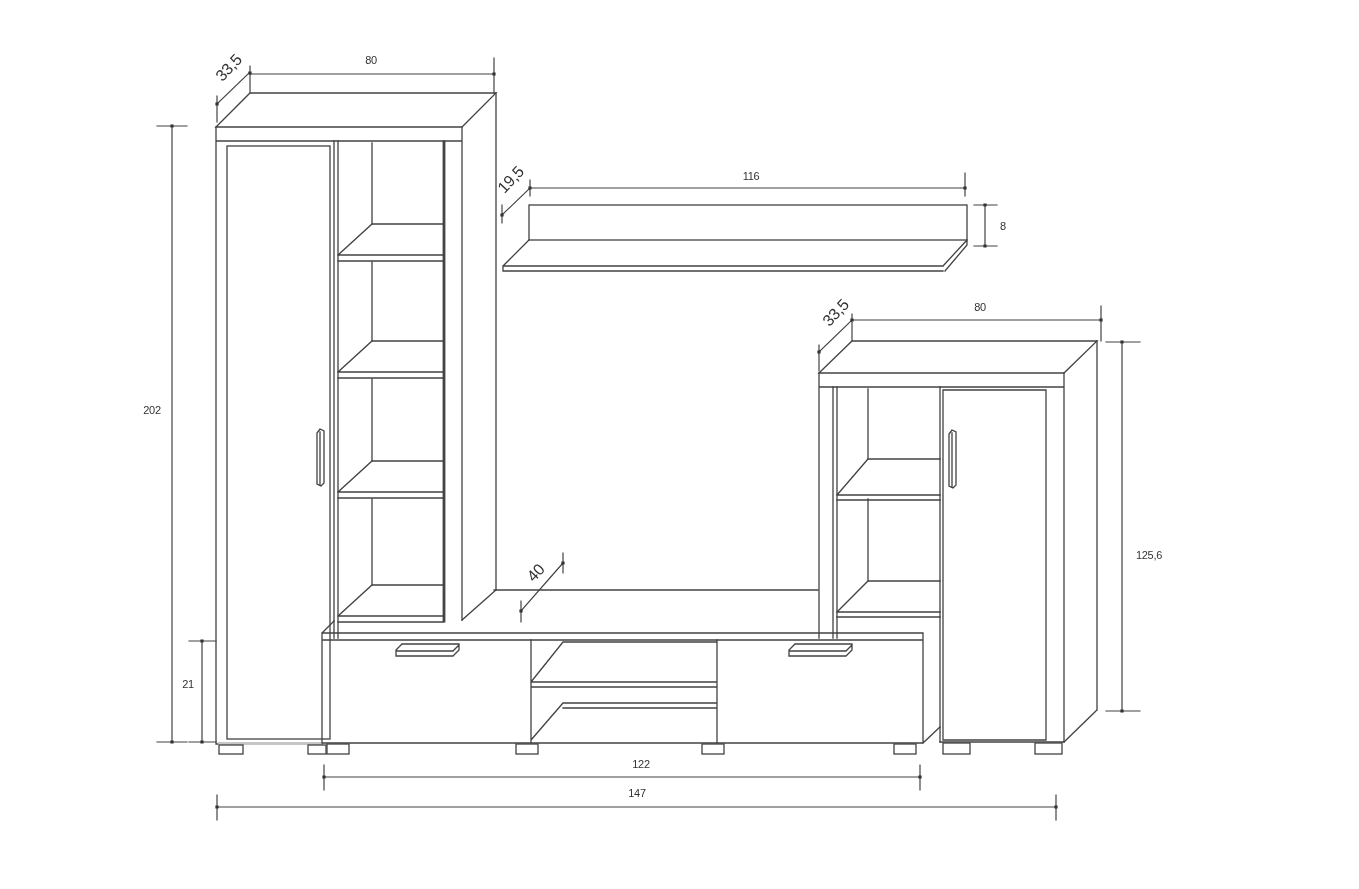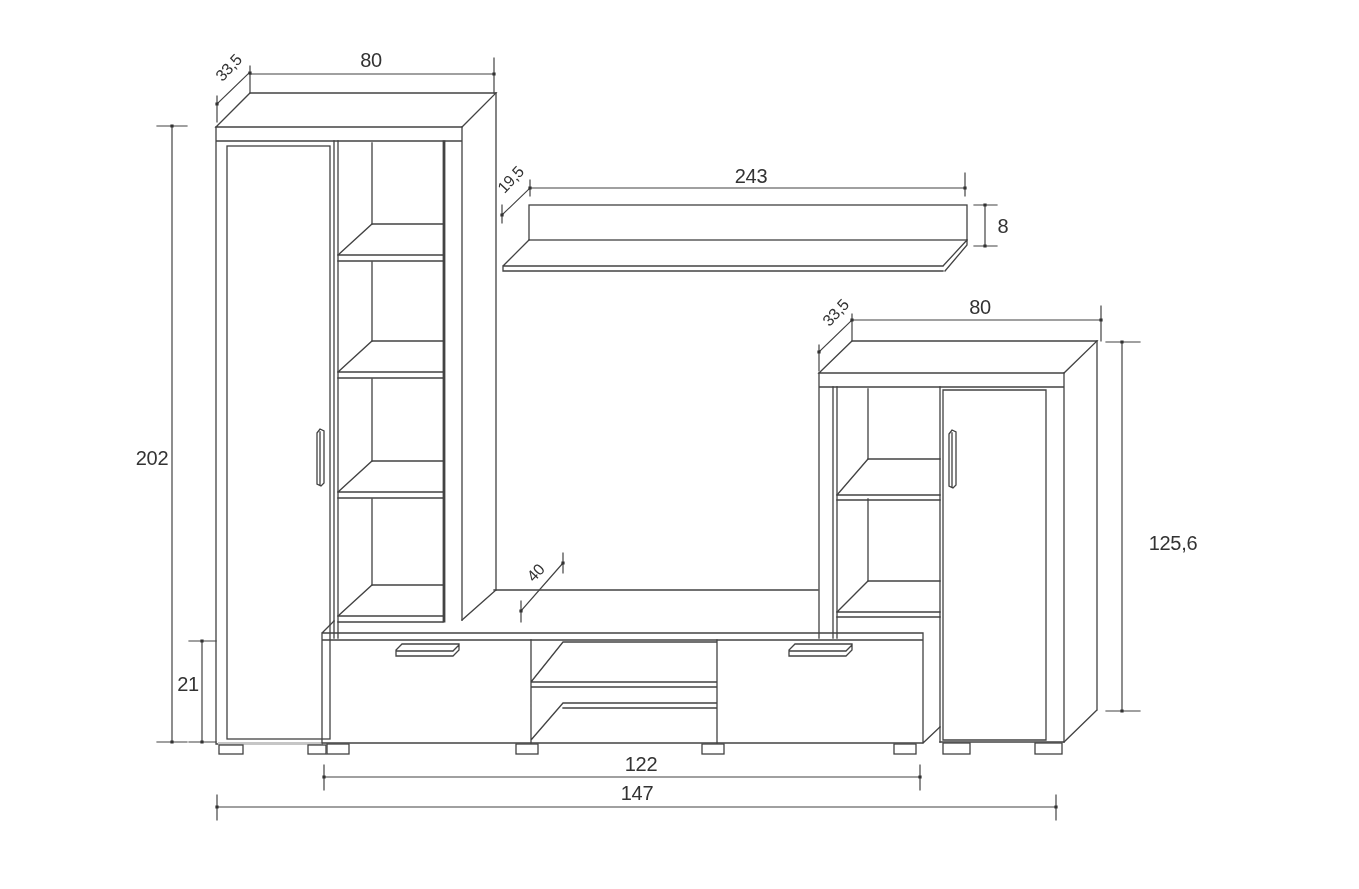--- a/index.html
+++ b/index.html
@@ -7,21 +7,21 @@
     position:relative;
     width:1359px;height:889px;
     background:#ffffff;
     font-family:"Liberation Sans", sans-serif;
     overflow:hidden;
   }
   .canvas svg{position:absolute;left:0;top:0;}
   .dim-label{
     position:absolute;
     transform:translate(-50%,-50%);
-    font-size:20px;
+    font-size:11px;
     color:#333333;
     white-space:nowrap;
     letter-spacing:-0.3px;
     line-height:1;
   }
   .dim-label.rot{
     transform:translate(-50%,-50%) rotate(-47deg);
     font-size:16px;
   }
 </style>
@@ -111,29 +111,29 @@
                M1099.4,318.4 h3.2 v3.2 h-3.2 Z M1120.4,340.4 h3.2 v3.2 h-3.2 Z
                M1120.4,709.4 h3.2 v3.2 h-3.2 Z M519.4,609.4 h3.2 v3.2 h-3.2 Z
                M561.4,561.4 h3.2 v3.2 h-3.2 Z M322.4,775.4 h3.2 v3.2 h-3.2 Z
                M918.4,775.4 h3.2 v3.2 h-3.2 Z M215.4,805.4 h3.2 v3.2 h-3.2 Z
                M1054.4,805.4 h3.2 v3.2 h-3.2 Z"></path>
     </g>
   </svg>
 
   <div class="dim-label rot" style="left:229px;top:68px;">33,5</div>
   <div class="dim-label" style="left:371px;top:60px;">80</div>
-  <div class="dim-label" style="left:152px;top:458px;text-align:center;">202</div>
+  <div class="dim-label" style="left:152px;top:410px;text-align:center;">202</div>
 
   <div class="dim-label rot" style="left:511px;top:180px;">19,5</div>
-  <div class="dim-label" style="left:751px;top:176px;">243</div>
+  <div class="dim-label" style="left:751px;top:176px;">116</div>
   <div class="dim-label" style="left:1003px;top:226px;">8</div>
 
   <div class="dim-label rot" style="left:836px;top:313px;">33,5</div>
   <div class="dim-label" style="left:980px;top:307px;">80</div>
-  <div class="dim-label" style="left:1149px;top:543px;margin-left:24px;">125,6</div>
+  <div class="dim-label" style="left:1149px;top:555px;">125,6</div>
 
   <div class="dim-label rot" style="left:536px;top:573px;">40</div>
   <div class="dim-label" style="left:188px;top:684px;">21</div>
   <div class="dim-label" style="left:641px;top:764px;">122</div>
 
   <div class="dim-label" style="left:637px;top:793px;">147</div>
 
 </div>
 
 </body></html>

